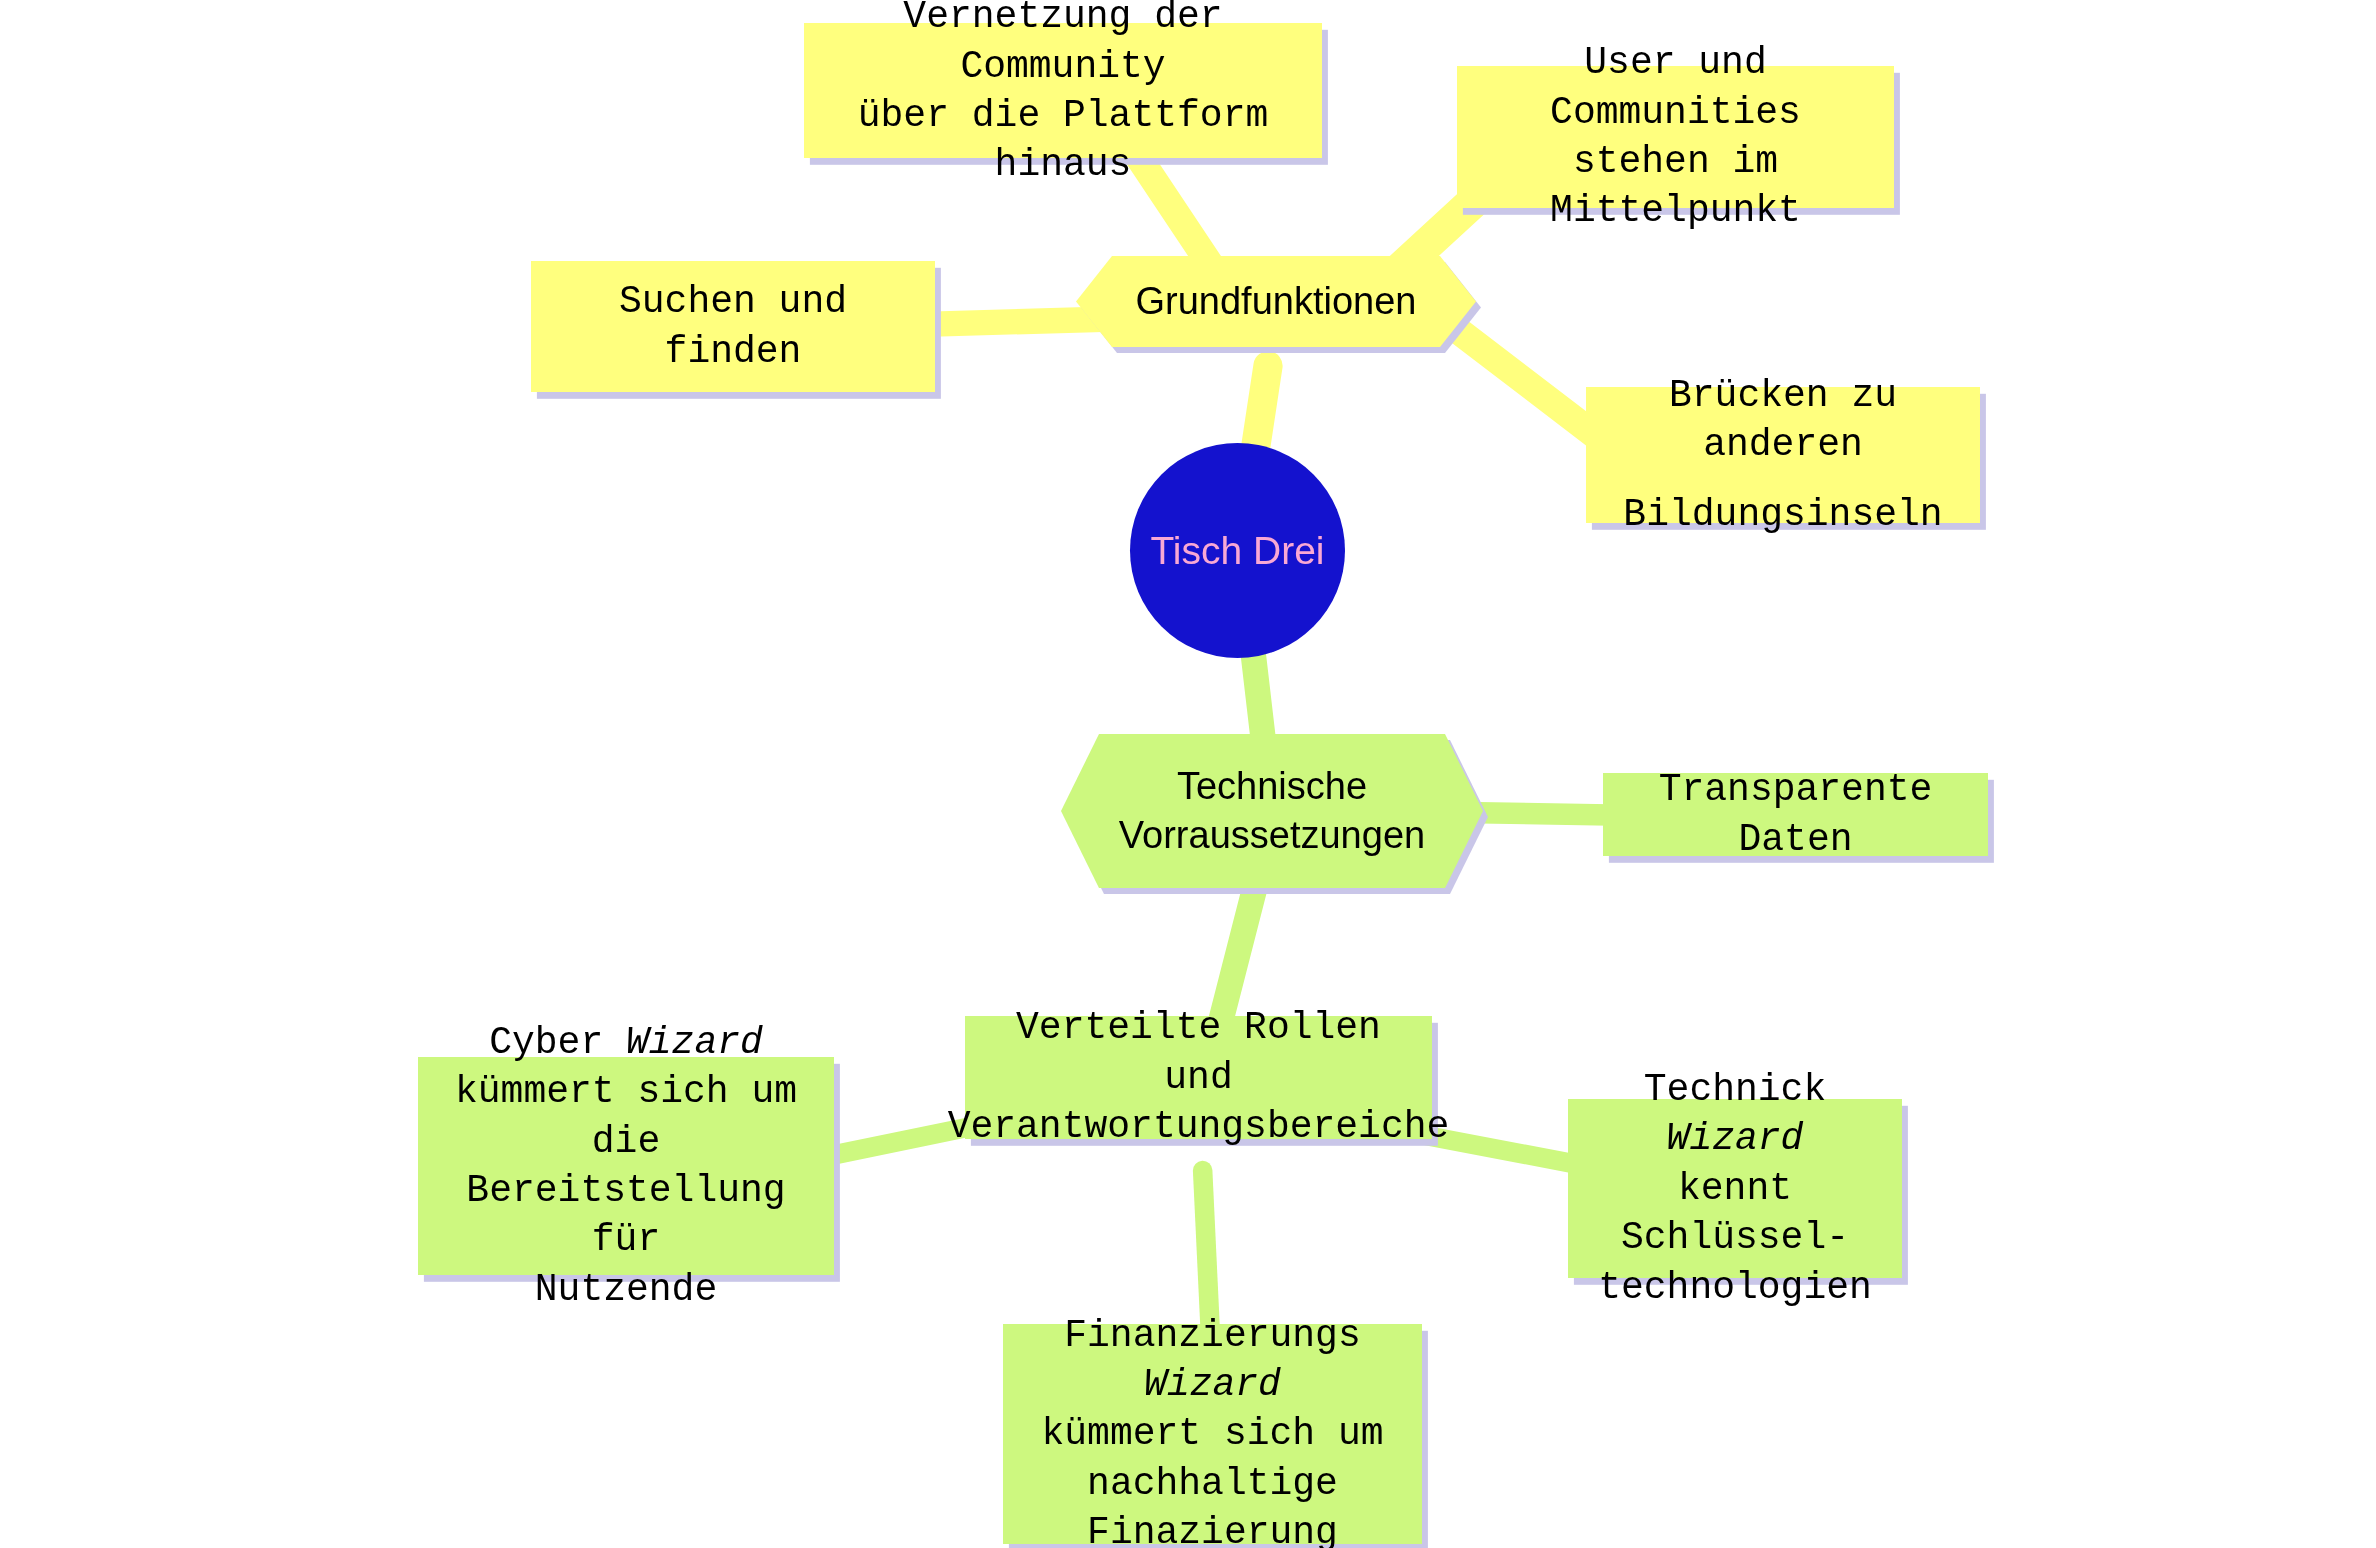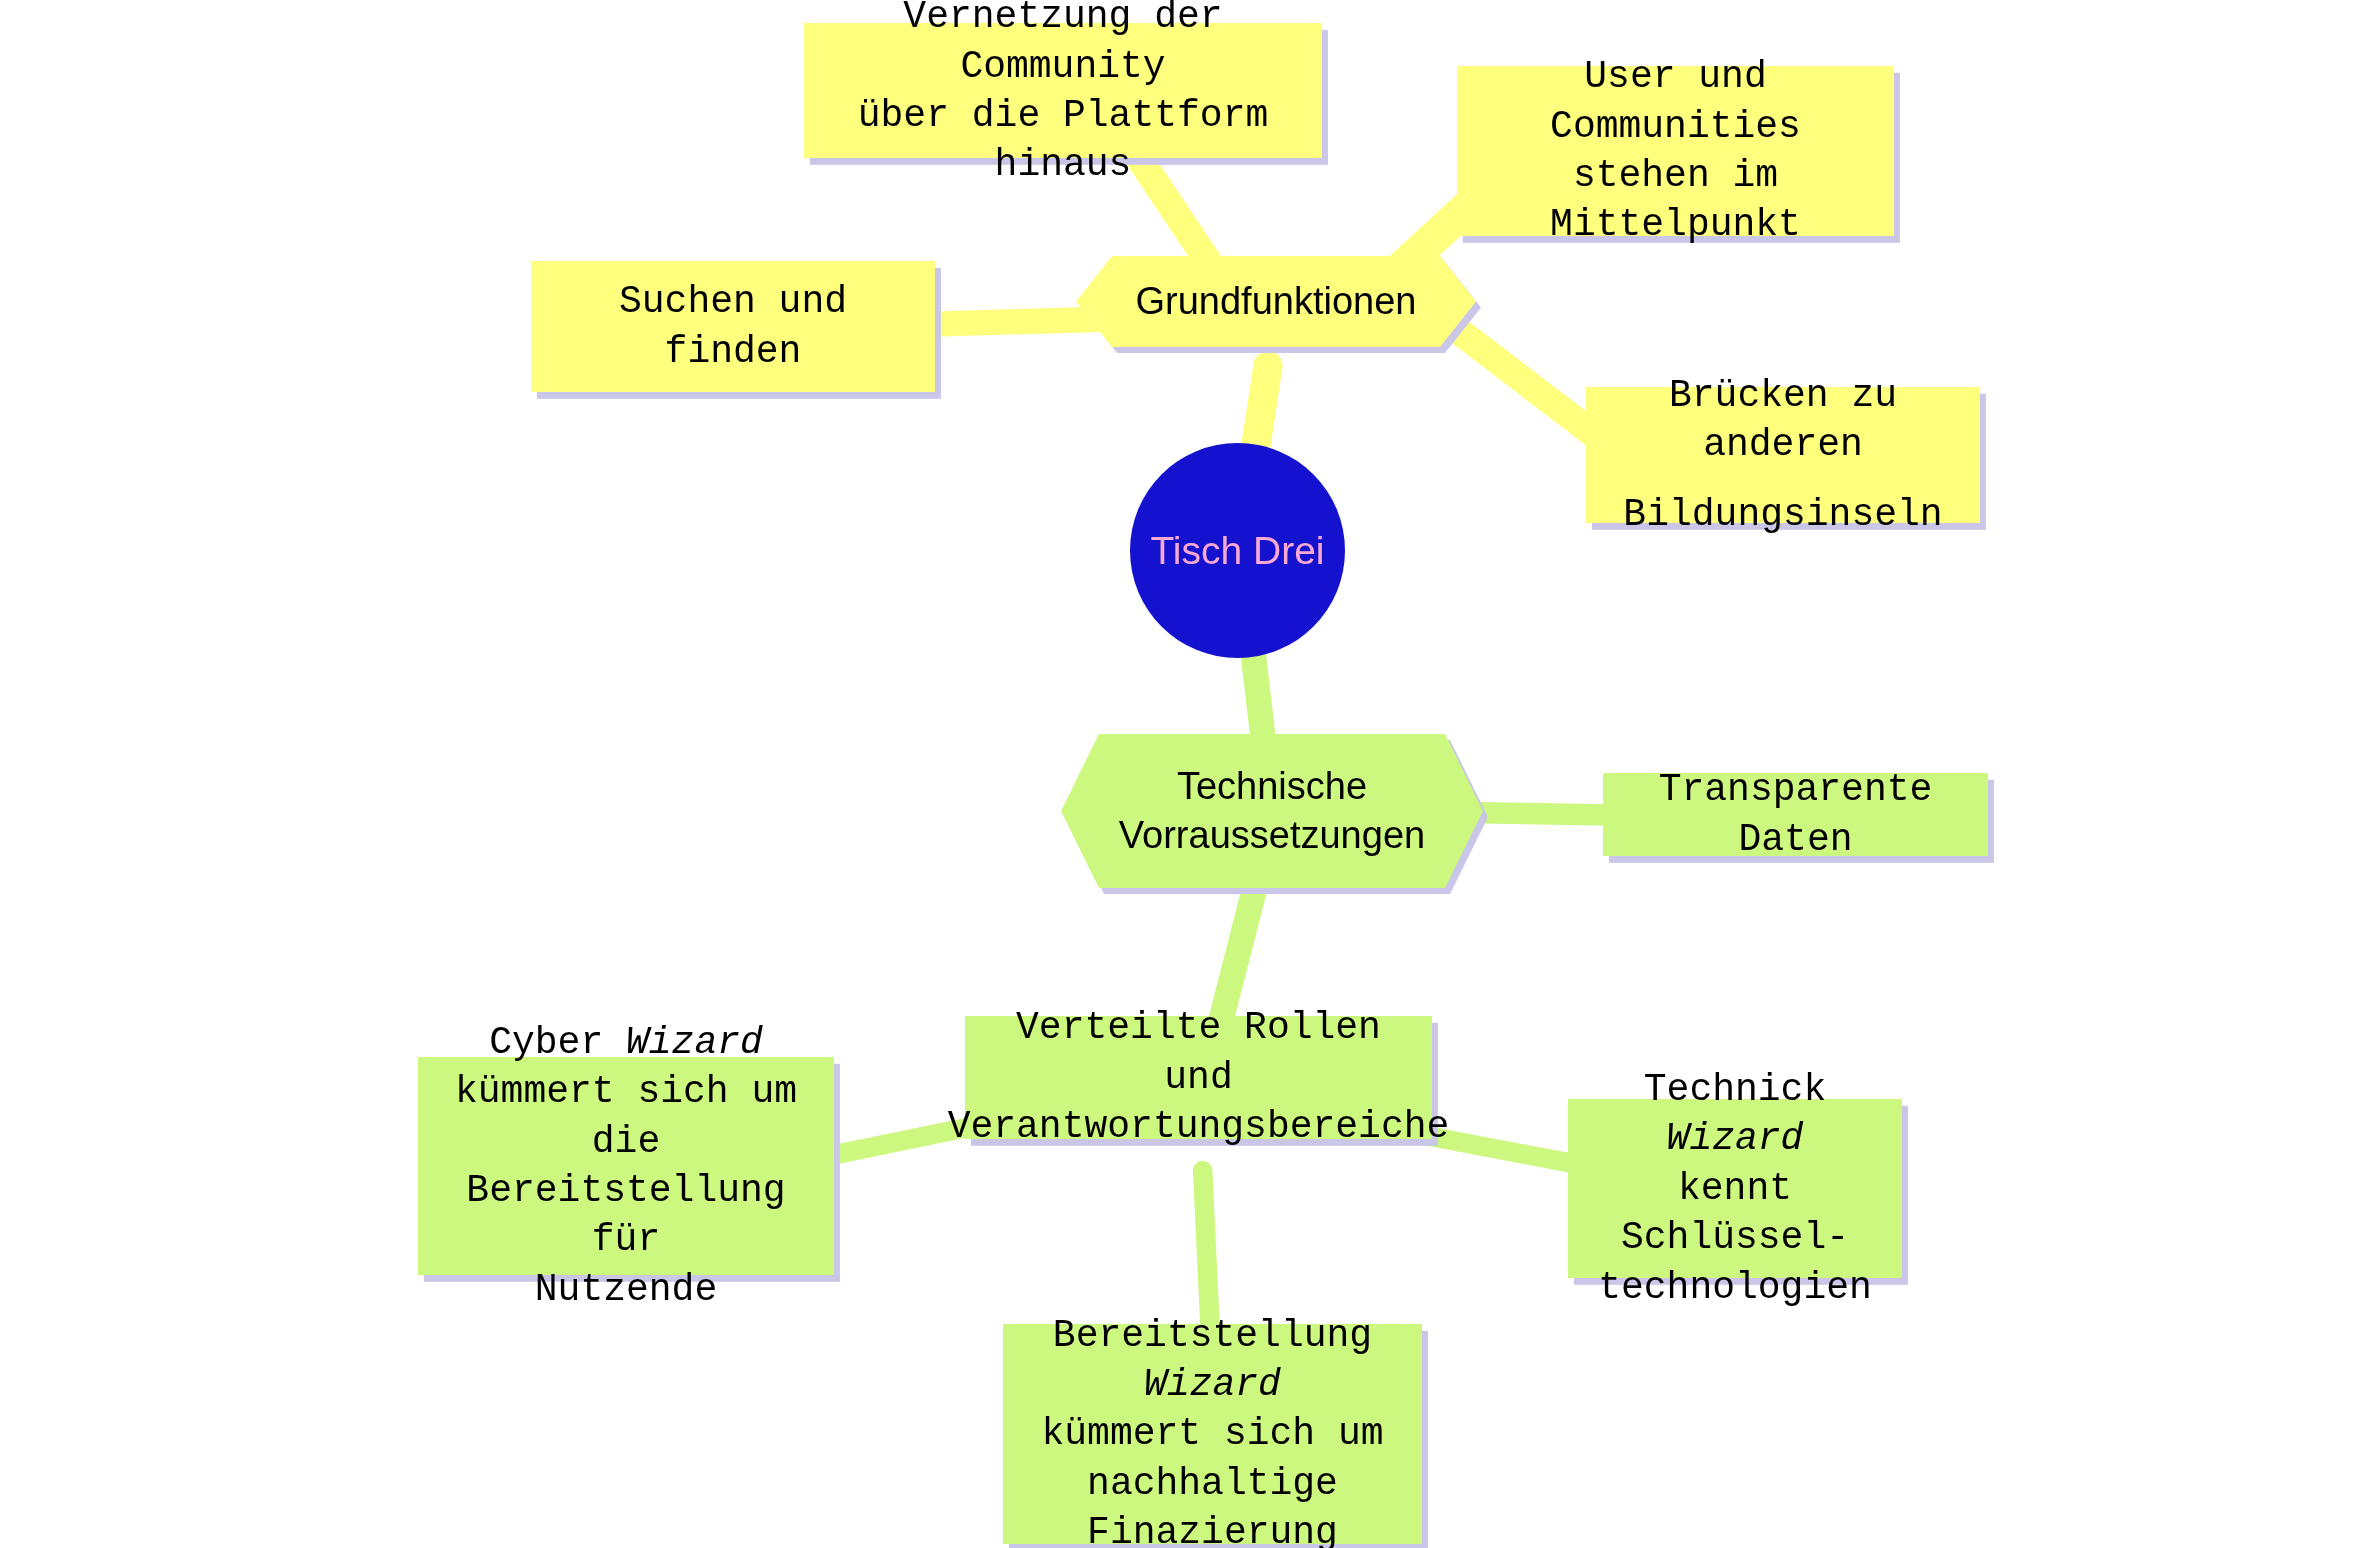--- a/index.html
+++ b/index.html
@@ -87,21 +87,21 @@
     <line class="link-green" x1="1020" y1="1150" x2="850" y2="1185" stroke-width="20"></line>
     <line class="link-green" x1="1440" y1="1160" x2="1640" y2="1198" stroke-width="20"></line>
     <line class="link-green" x1="1233" y1="1200" x2="1242" y2="1390" stroke-width="20"></line>
   </svg>
 
   <div class="node box yellow" style="left:804px;top:23.4px;width:518px;height:135px;">
     <div>Vernetzung der Community</div>
     <div>über die Plattform hinaus</div>
   </div>
 
-  <div class="node box yellow" style="left:1457px;top:66px;width:437px;height:170px;">
+  <div class="node box yellow" style="left:1457px;top:66px;width:437px;height:142px;">
     <div>User und Communities</div>
     <div>stehen im Mittelpunkt</div>
   </div>
 
   <div class="node box yellow" style="left:531px;top:261px;width:404px;height:131px;align-items:center;">
     <div>Suchen und finden</div>
   </div>
 
   <div class="hex-wrap" style="left:1076px;top:256px;width:400px;height:91px;">
     <div class="hex yellow">
@@ -142,20 +142,20 @@
     <div>Nutzende</div>
   </div>
 
   <div class="node box green" style="left:1568px;top:1099px;width:334px;height:179px;">
     <div><span>Technick </span><span class="italic">Wizard</span></div>
     <div>kennt Schlüssel-</div>
     <div>technologien</div>
   </div>
 
   <div class="node box green" style="left:1003px;top:1324px;width:419px;height:220px;">
-    <div><span>Bereitstellung </span><span class="italic">Wizard</span></div>
+    <div><span>Finanzierungs </span><span class="italic">Wizard</span></div>
     <div>kümmert sich um</div>
     <div>nachhaltige</div>
     <div>Finazierung</div>
   </div>
 
 </div>
 
 
 </body></html>

